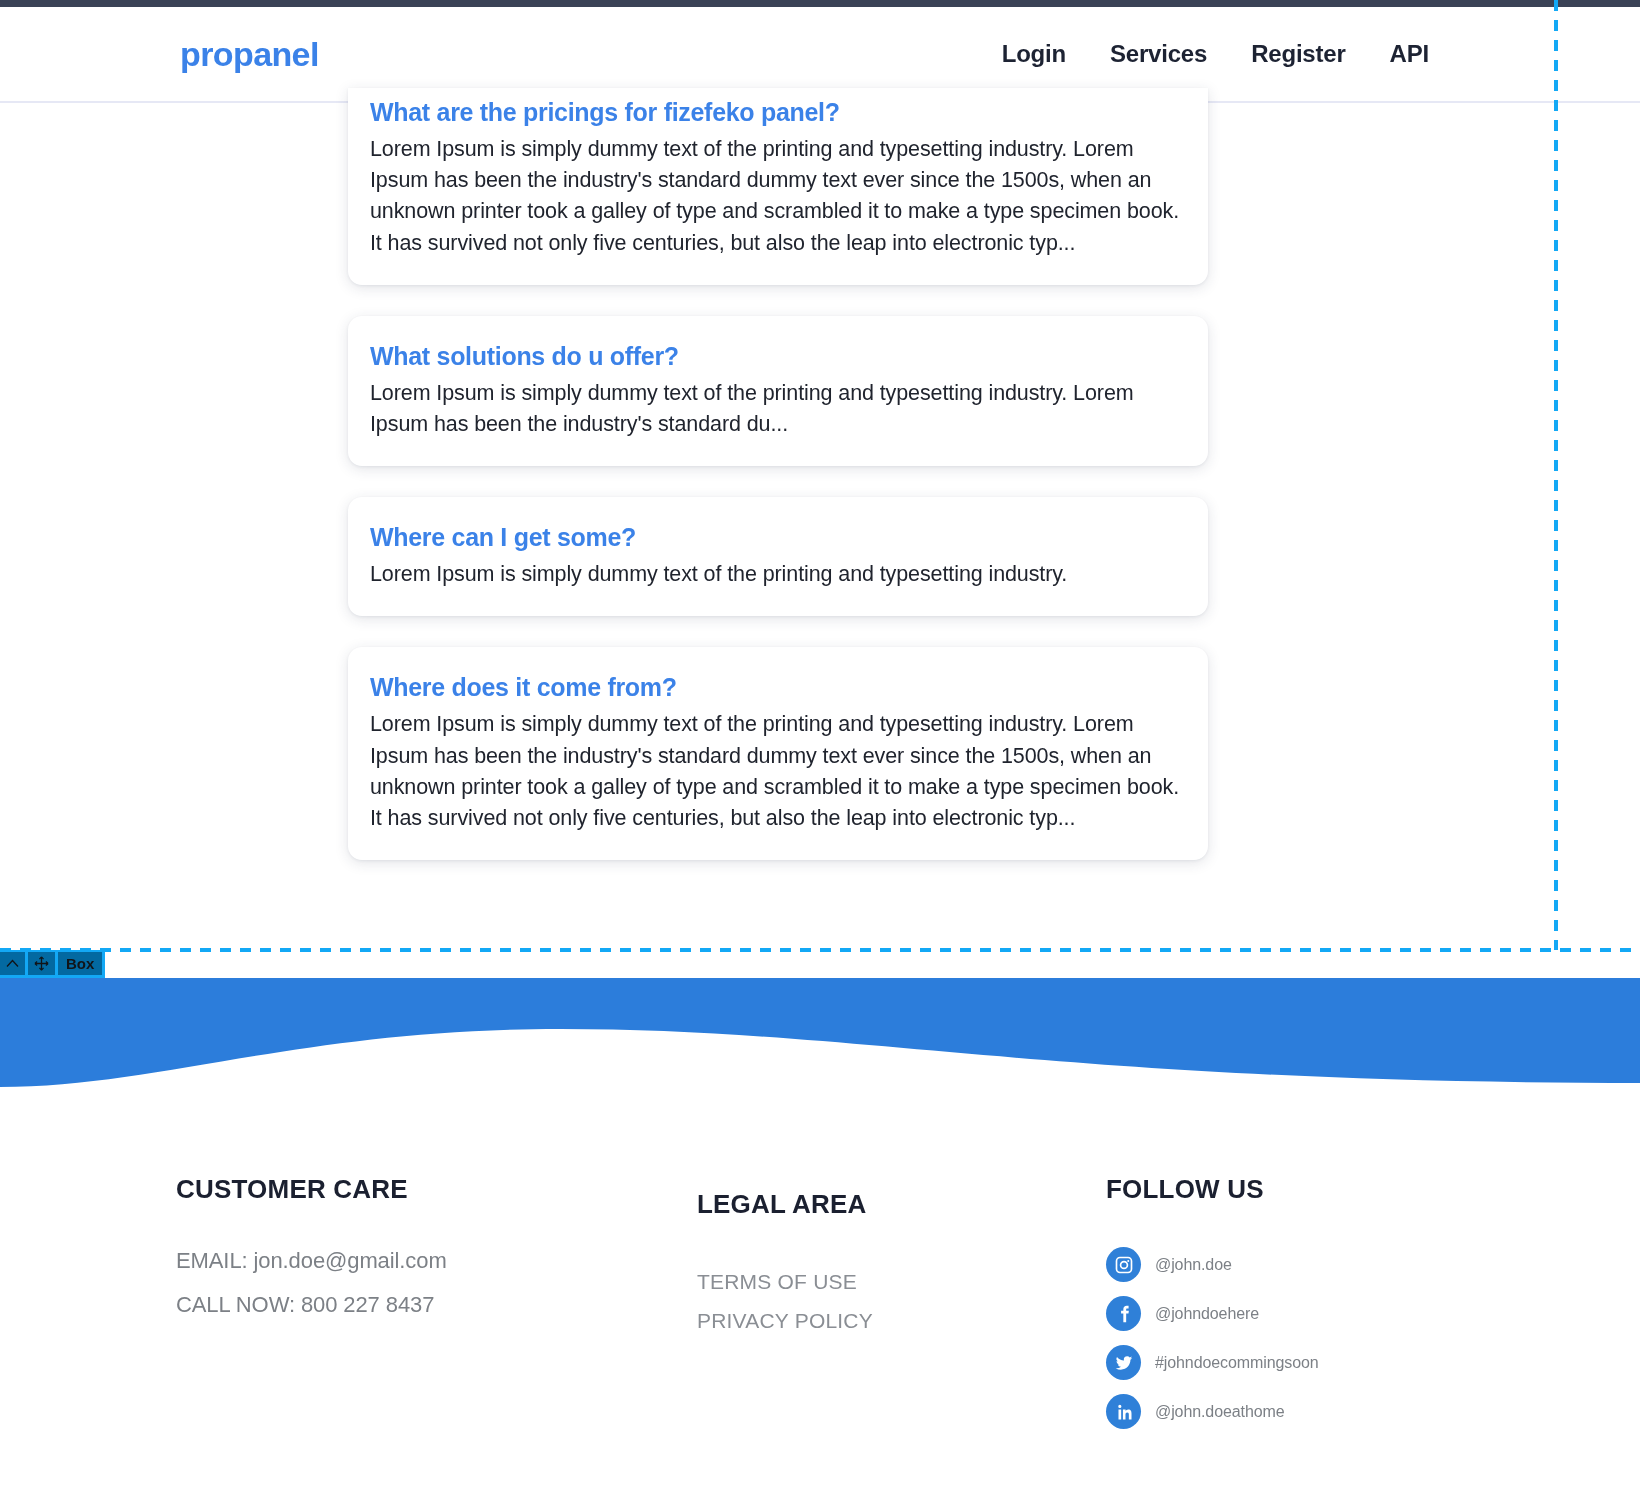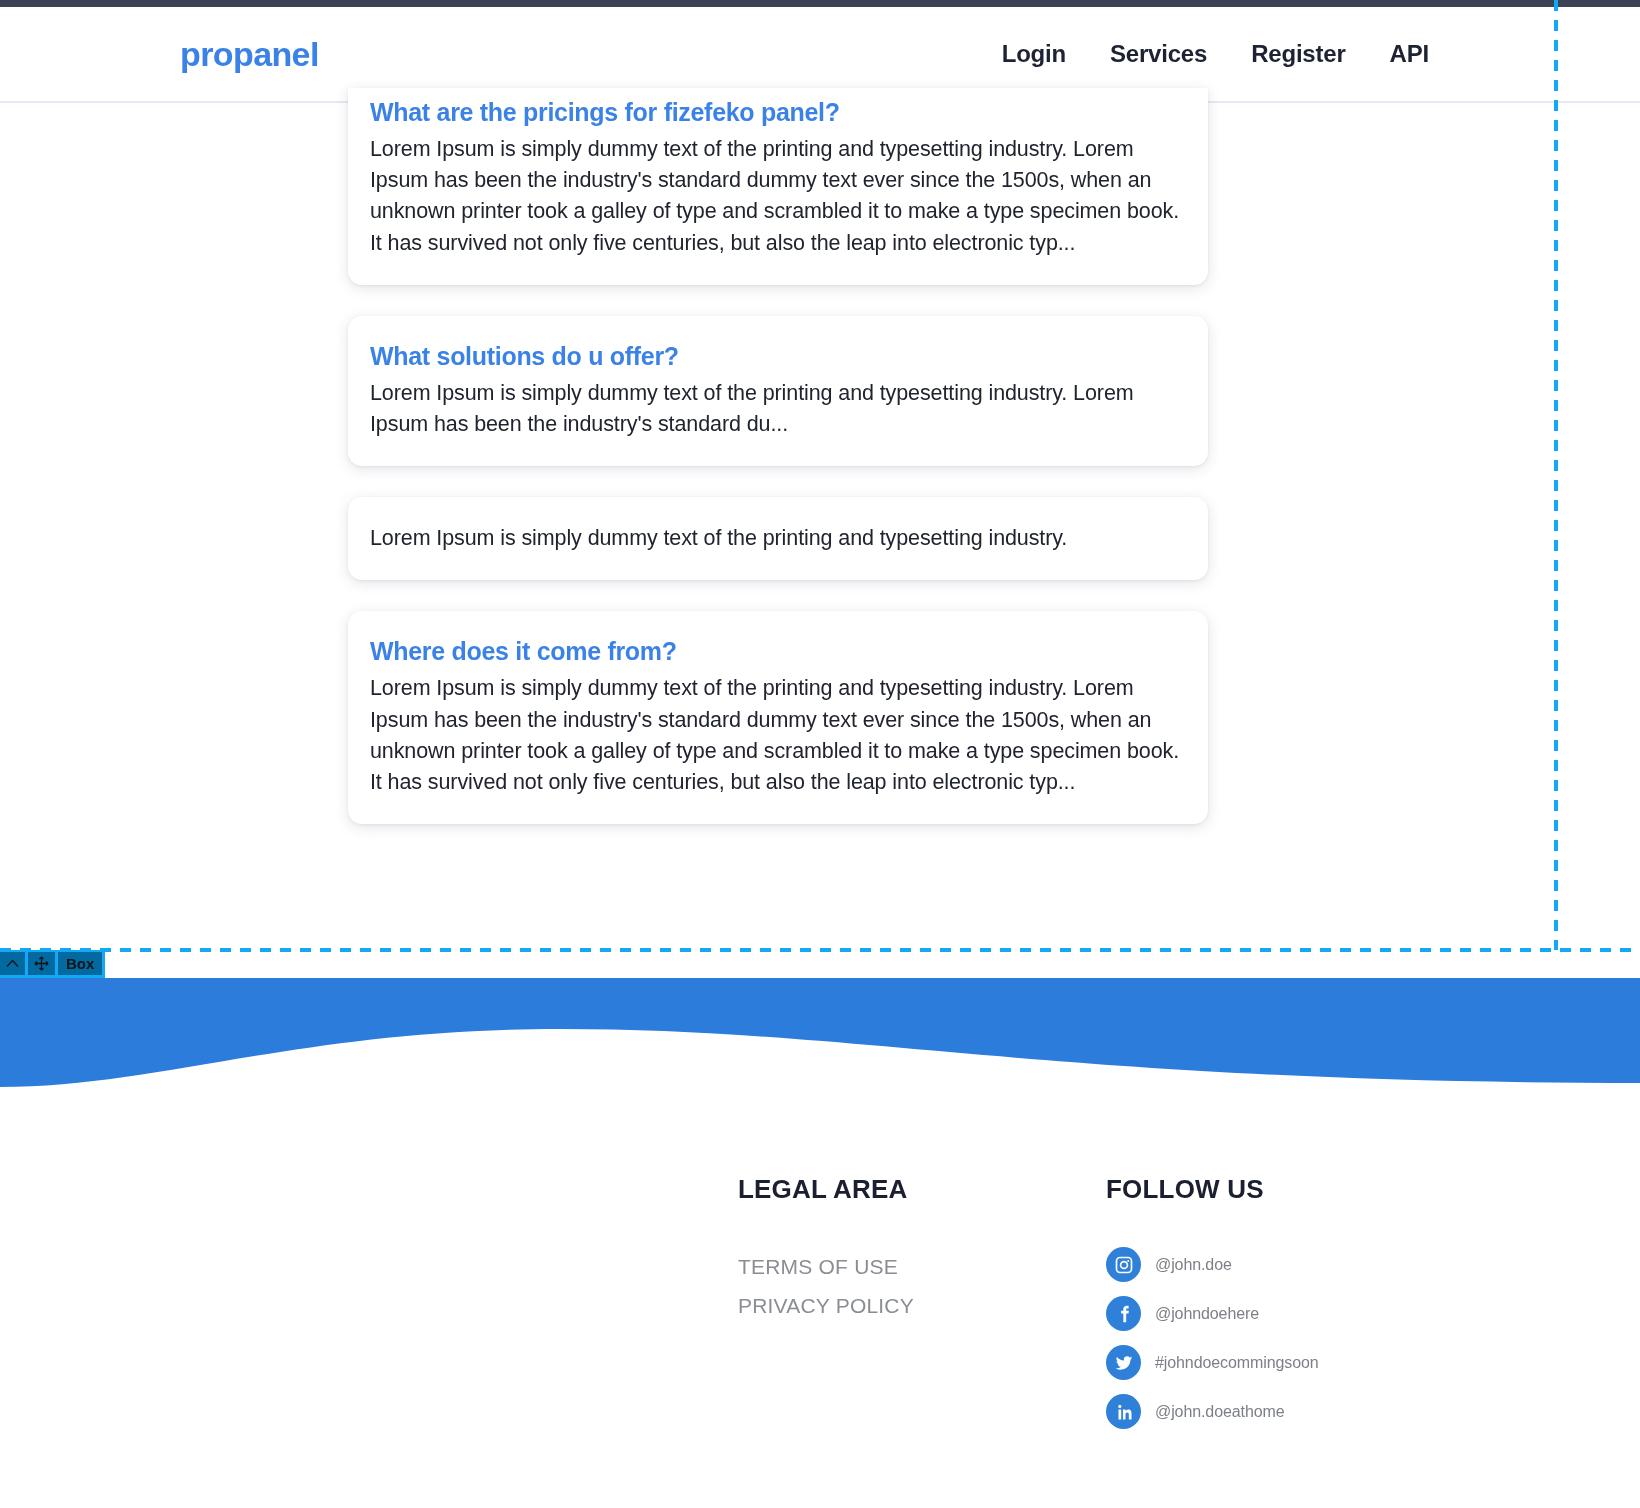--- a/index.html
+++ b/index.html
@@ -171,21 +171,21 @@
   .footer {
     position: absolute;
     left: 0;
     top: 1100px;
     width: 1640px;
     height: 408px;
     background: #ffffff;
   }
   .col { position: absolute; top: 74px; }
   .col-care  { left: 176px; }
-  .col-legal { left: 738px; }
+  .col-legal { left: 697px; margin-top: 15px; }
   .col-follow{ left: 1106px; }
 
   .col-title {
     color: #1b2030;
     font-size: 26px;
     font-weight: bold;
     letter-spacing: 0.2px;
     margin-bottom: 0;
   }
   .care-line {
@@ -246,20 +246,21 @@
       <div class="faq-q">What are the pricings for fizefeko panel?</div>
       <div class="faq-a">Lorem Ipsum is simply dummy text of the printing and typesetting industry. Lorem Ipsum has been the industry's standard dummy text ever since the 1500s, when an unknown printer took a galley of type and scrambled it to make a type specimen book. It has survived not only five centuries, but also the leap into electronic typ...</div>
     </div>
 
     <div class="faq-card">
       <div class="faq-q">What solutions do u offer?</div>
       <div class="faq-a">Lorem Ipsum is simply dummy text of the printing and typesetting industry. Lorem Ipsum has been the industry's standard du...</div>
     </div>
 
     <div class="faq-card">
+      <div class="faq-q">Where can I get some?</div>
       <div class="faq-a">Lorem Ipsum is simply dummy text of the printing and typesetting industry.</div>
     </div>
 
     <div class="faq-card">
       <div class="faq-q">Where does it come from?</div>
       <div class="faq-a">Lorem Ipsum is simply dummy text of the printing and typesetting industry. Lorem Ipsum has been the industry's standard dummy text ever since the 1500s, when an unknown printer took a galley of type and scrambled it to make a type specimen book. It has survived not only five centuries, but also the leap into electronic typ...</div>
     </div>
 
   </div>
 
@@ -283,20 +284,25 @@
   </div>
 
   <div class="wave-band">
     <svg viewBox="0 0 1640 80" preserveAspectRatio="none" aria-hidden="true">
       <path d="M0,80 L0,66 C160,66 300,8 560,8 C860,8 1060,62 1640,62 L1640,80 Z" fill="#ffffff"></path>
     </svg>
   </div>
 
   <div class="footer">
 
+    <div class="col col-care">
+      <div class="col-title">CUSTOMER CARE</div>
+      <div class="care-line l1">EMAIL: jon.doe@gmail.com</div>
+      <div class="care-line l2">CALL NOW: 800 227 8437</div>
+    </div>
 
     <div class="col col-legal">
       <div class="col-title">LEGAL AREA</div>
       <div class="legal-line l1">TERMS OF USE</div>
       <div class="legal-line l2">PRIVACY POLICY</div>
     </div>
 
     <div class="col col-follow">
       <div class="col-title">FOLLOW US</div>
       <div class="social-list">

